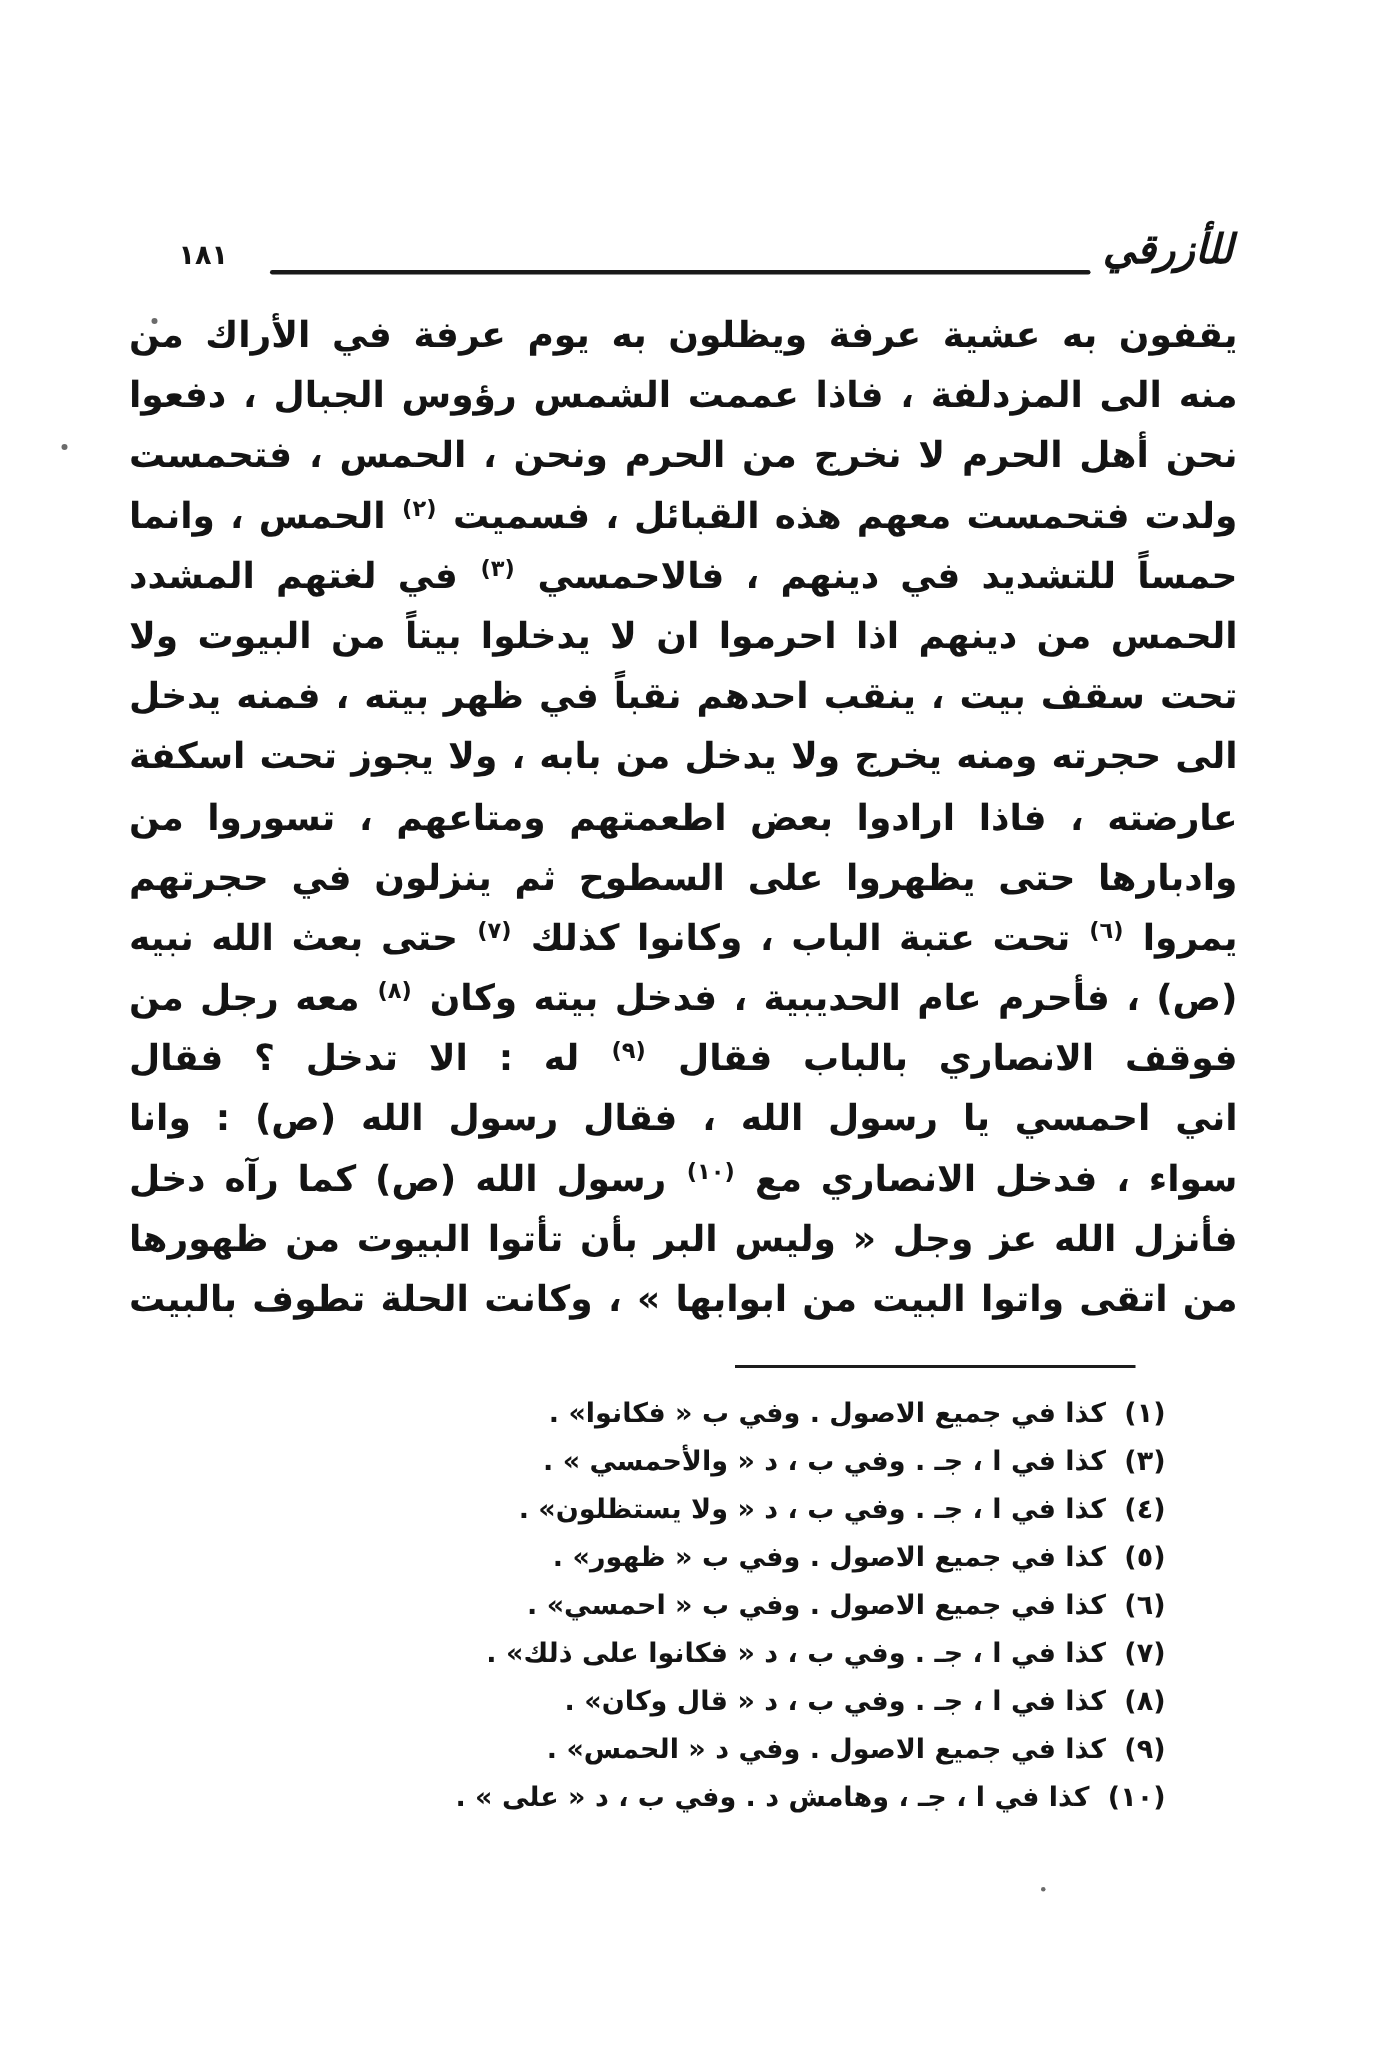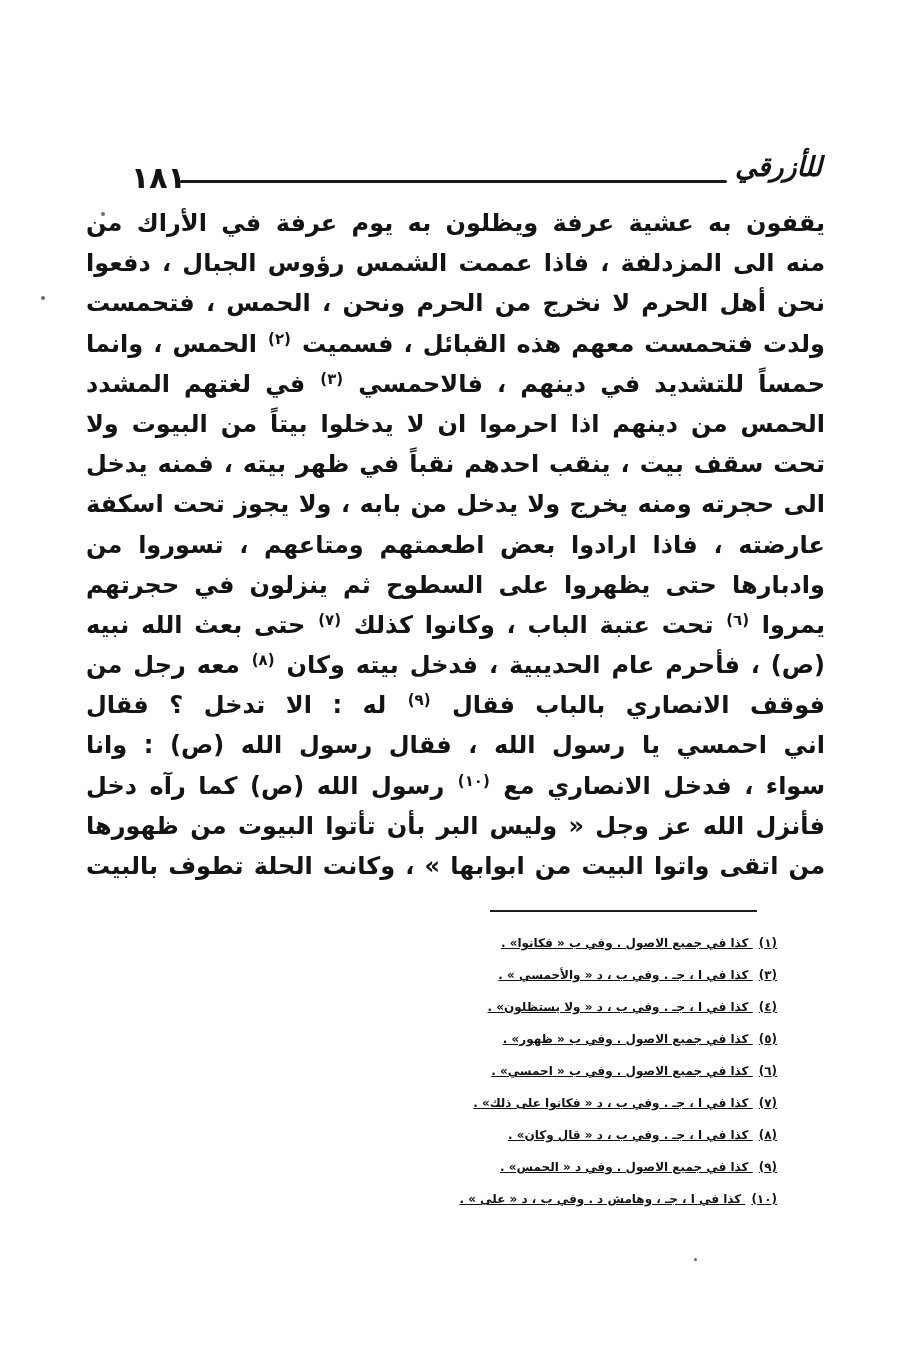--- a/index.html
+++ b/index.html
@@ -33,22 +33,22 @@
     top: 180px;
     left: 180px;
     width: 547px;
     height: 3px;
     background: #191919;
     border-radius: 2px;
   }
   .page-number {
     position: absolute;
     top: 160px;
-    left: 131px;
-    font-size: 30px;
+    left: 119px;
+    font-size: 18px;
     font-weight: 700;
     letter-spacing: 3px;
     direction: ltr;
   }
   
   .body-text {
     position: absolute;
     top: 203px;
     right: 91px;
     left: 86px;
@@ -83,23 +83,22 @@
   .footnotes-list {
     position: absolute;
     top: 927px;
     right: 139px;
     width: 580px;
   }
   .fn-row {
     height: 32px;
     line-height: 32px;
     overflow: hidden;
-    font-size: 12px;
+    font-size: 18px;
     font-weight: 700;
-    text-decoration: underline;
   }
   .fn-num {
     padding-left: 6px;
   }
   
   .speck {
     position: absolute;
     background: #3a3a3a;
     border-radius: 50%;
     opacity: 0.75;

